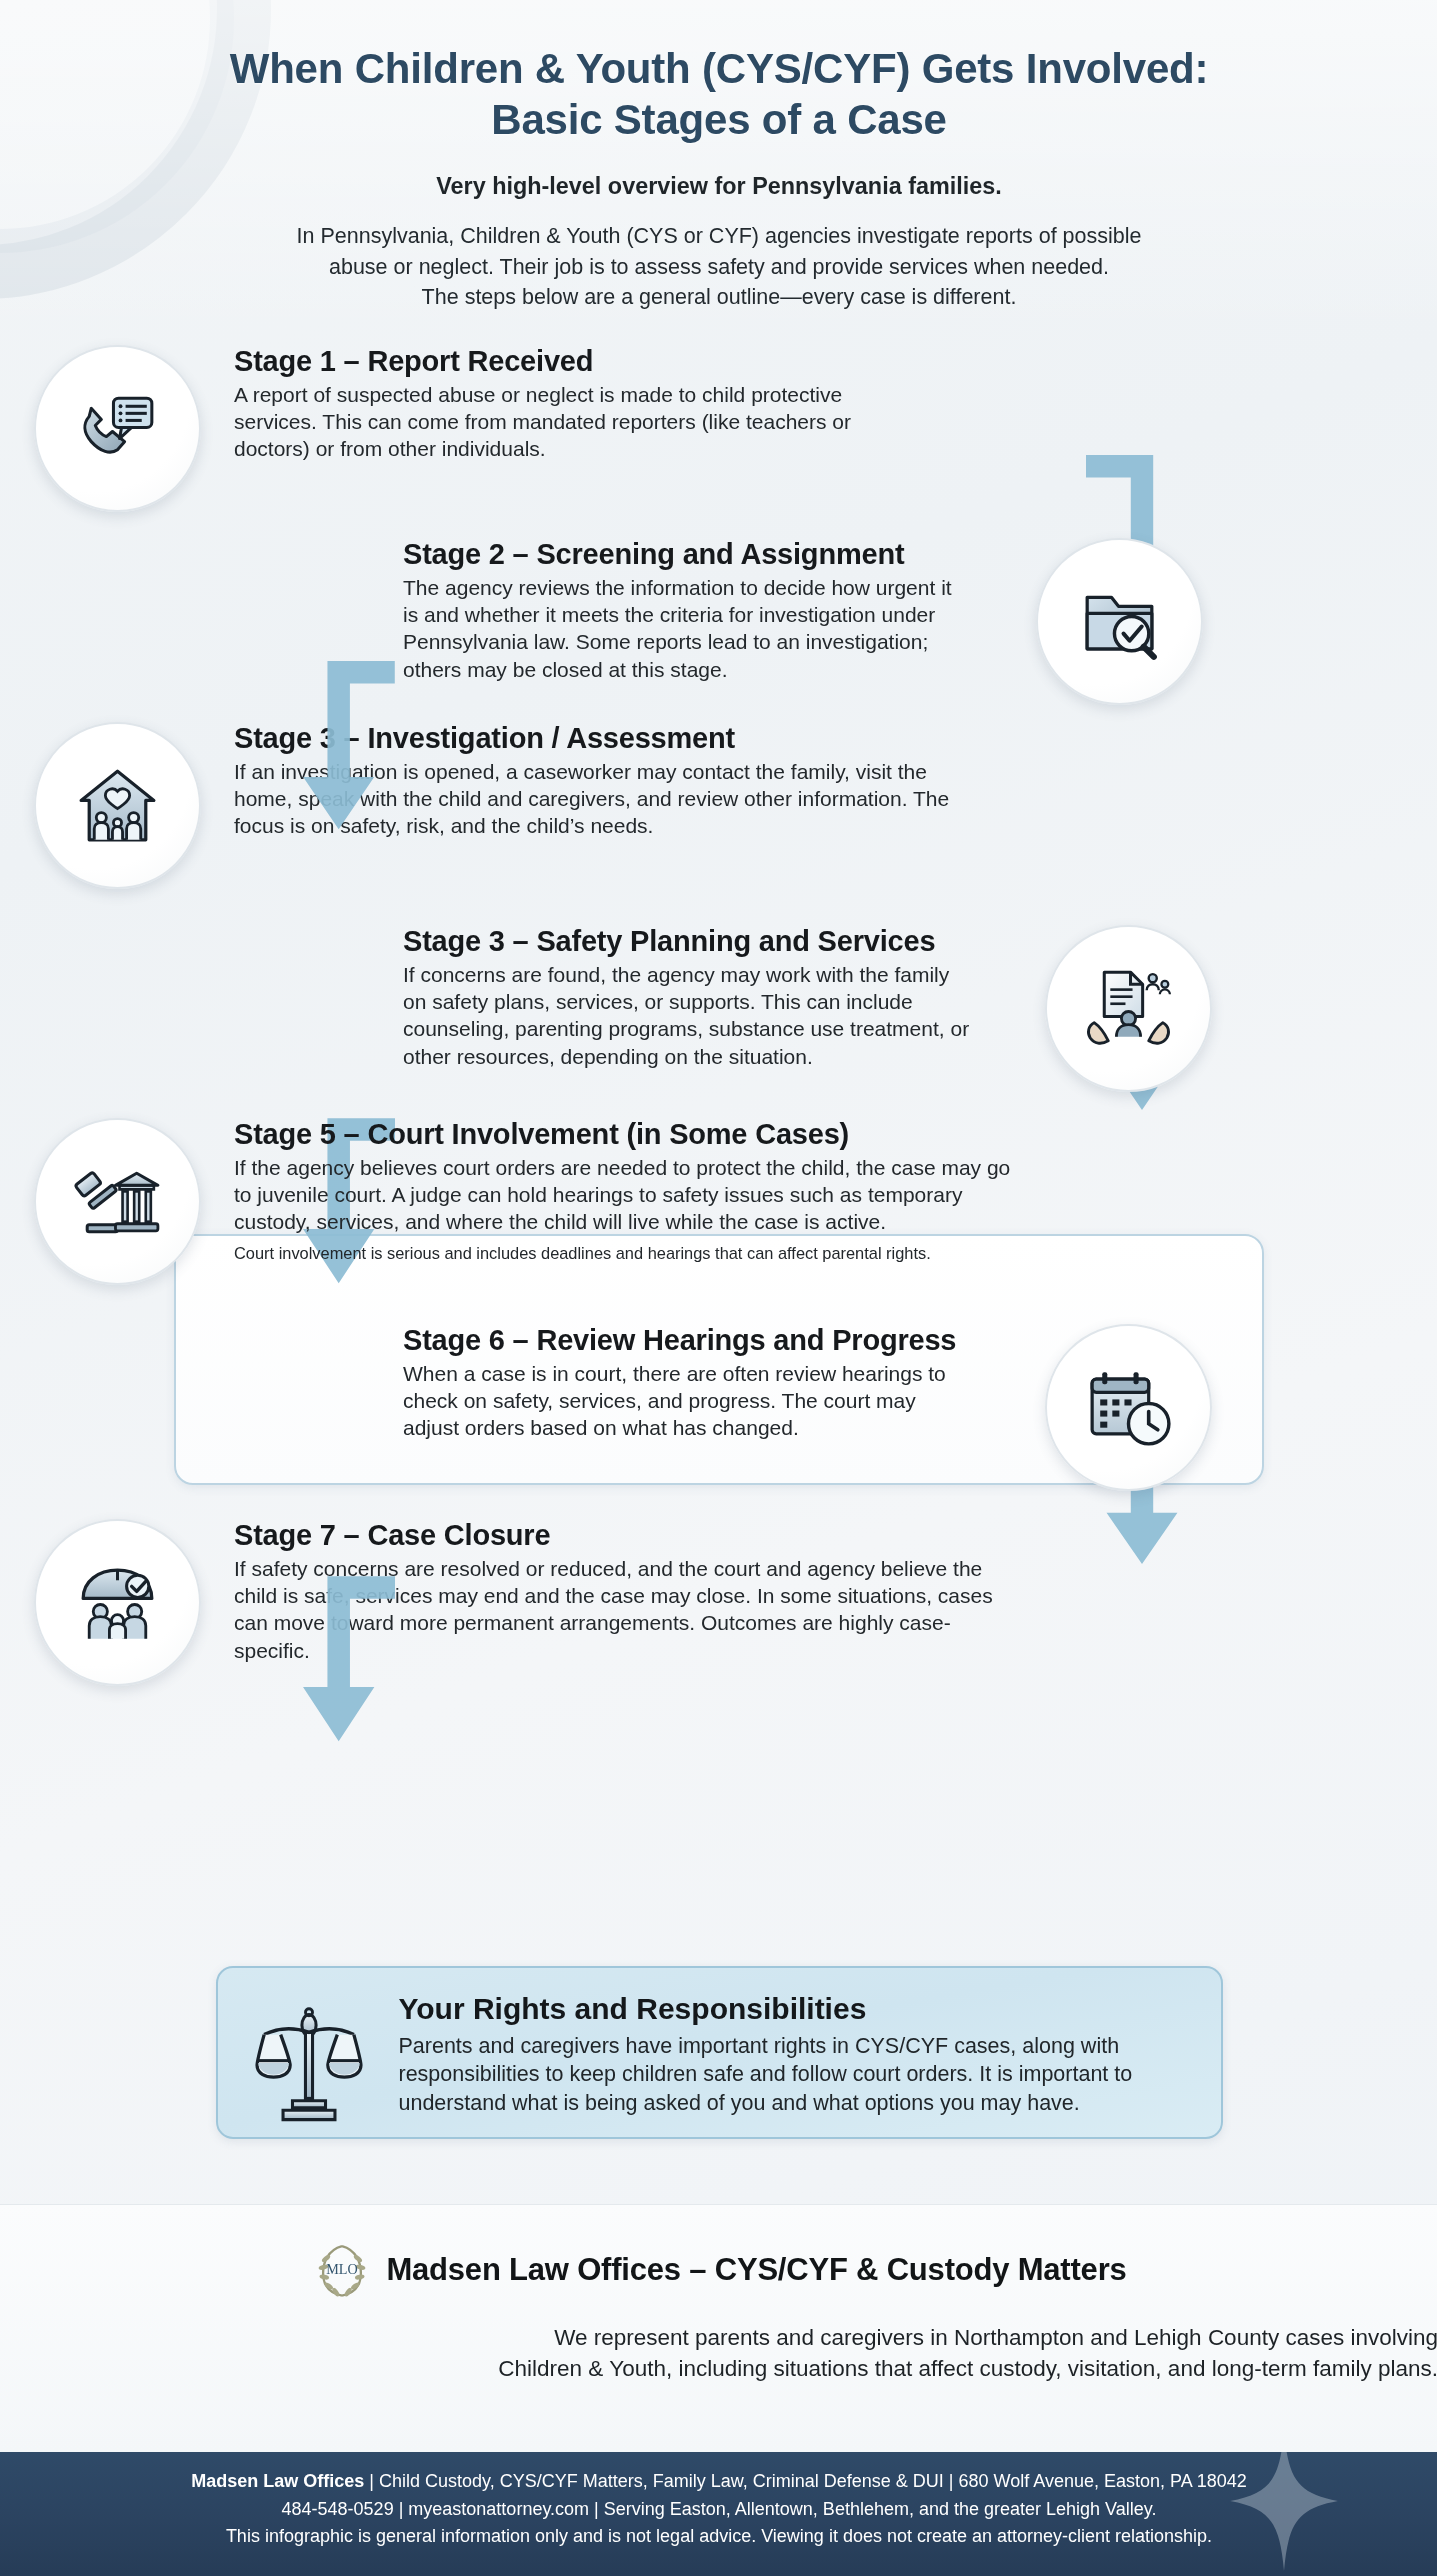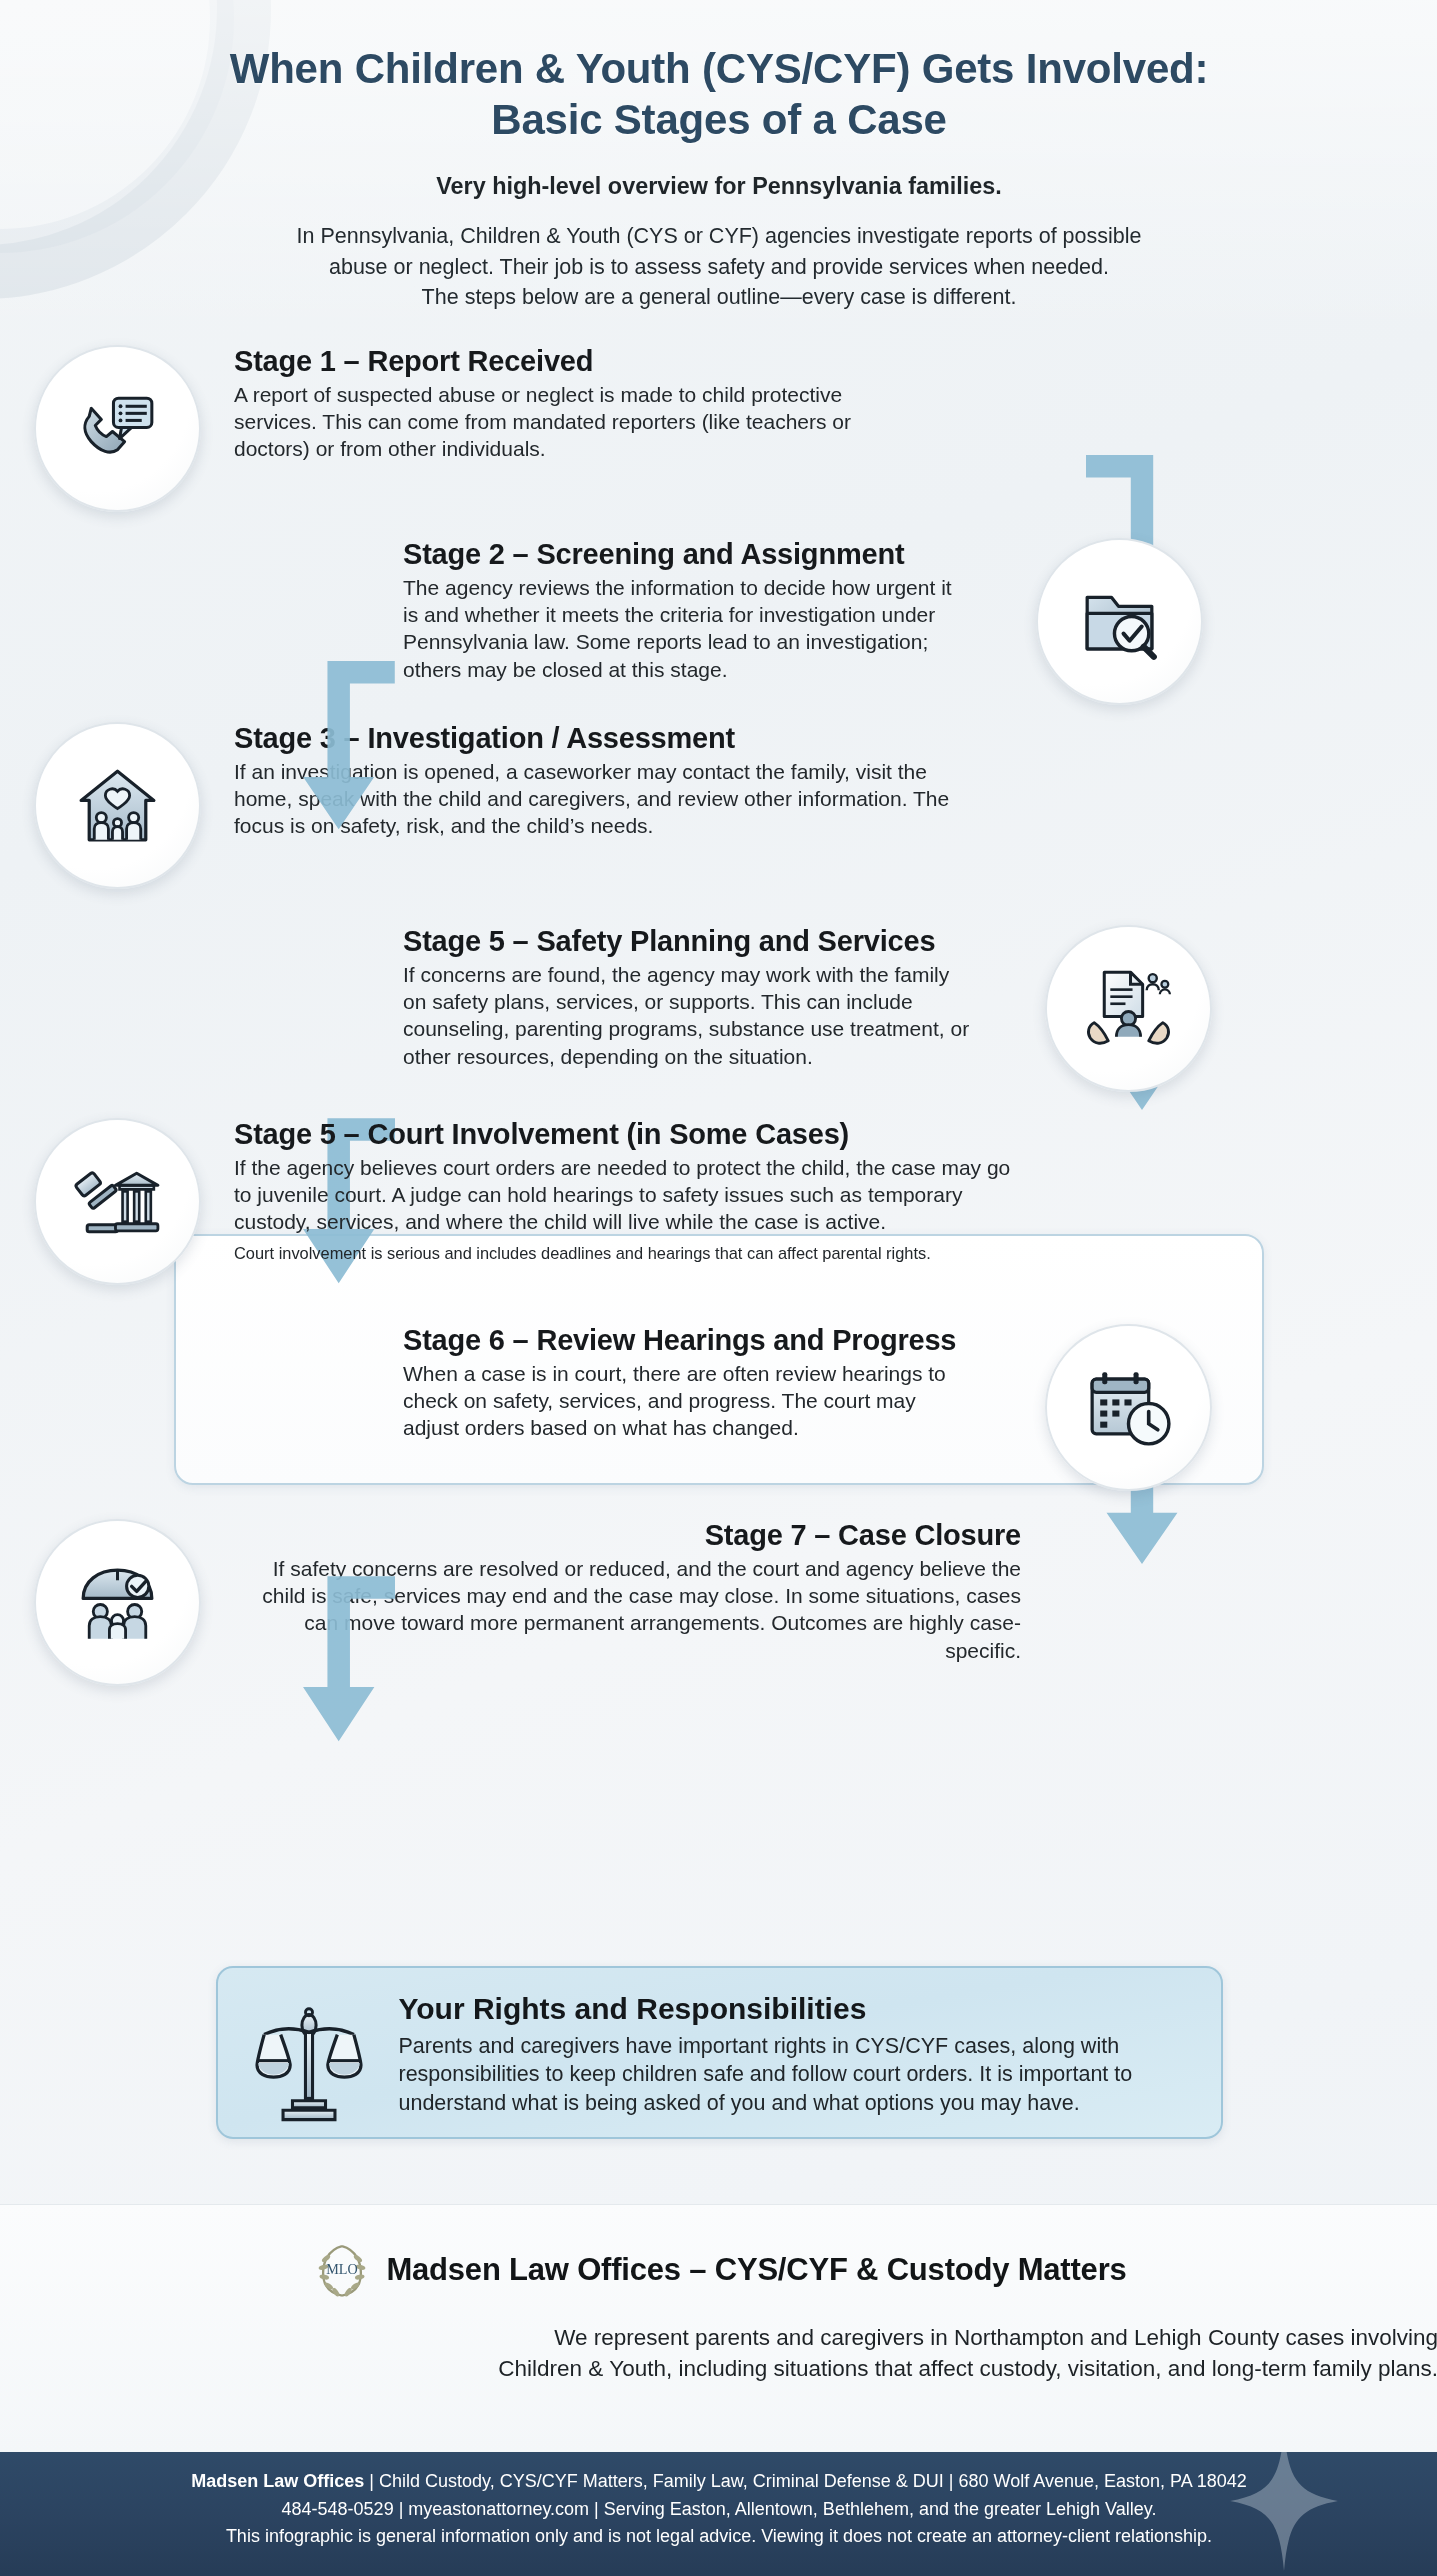--- a/index.html
+++ b/index.html
@@ -301,21 +301,21 @@
             <path d="M68 32 c0-4 3-6 6-6 c3 0 6 2 6 6" fill="none" stroke="#18212a" stroke-width="2.4"></path>
             <path d="M81 36 c0-3 2.5-5 5-5 c2.5 0 5 2 5 5" fill="none" stroke="#18212a" stroke-width="2.2"></path>
             <circle cx="50" cy="60" r="7" fill="#8fa9bb" stroke="#18212a" stroke-width="2.8"></circle>
             <path d="M38 78 c0-8 5-12 12-12 c7 0 12 4 12 12" fill="#8fa9bb" stroke="#18212a" stroke-width="2.8"></path>
             <path d="M16 64 c6 4 10 10 14 18 c-7 4 -14 3 -18-3 c-3-5 -2-12 4-15 z" fill="#e9d9c6" stroke="#18212a" stroke-width="2.8" stroke-linejoin="round"></path>
             <path d="M84 64 c-6 4 -10 10 -14 18 c7 4 14 3 18-3 c3-5 2-12 -4-15 z" fill="#e9d9c6" stroke="#18212a" stroke-width="2.8" stroke-linejoin="round"></path>
           </svg>
         </div>
       </div>
       <div class="text-col" style="padding-left:403px; max-width:1011px;">
-        <div class="stage-title">Stage 5 – Safety Planning and Services</div>
+        <div class="stage-title">Stage 3 – Safety Planning and Services</div>
         <div class="stage-body" style="max-width:627px;">If concerns are found, the agency may work with the family on safety plans, services, or supports. This can include counseling, parenting programs, substance use treatment, or other resources, depending on the situation.</div>
       </div>
     </div>
 
     <div class="stage" style="margin-top:26px; z-index:2;">
       <div class="icon-col">
         <div class="circle">
           <svg viewBox="0 0 100 100">
             <defs>
                 <linearGradient id="g5" x1="0" y1="0" x2="0" y2="1">
@@ -368,21 +368,21 @@
             <path d="M70 54 v12 l9 6" fill="none" stroke="#18212a" stroke-width="3.6" stroke-linecap="round"></path>
           </svg>
         </div>
       </div>
       <div class="text-col" style="padding-left:403px; max-width:1011px;">
         <div class="stage-title">Stage 6 – Review Hearings and Progress</div>
         <div class="stage-body" style="max-width:637px;">When a case is in court, there are often review hearings to check on safety, services, and progress. The court may adjust orders based on what has changed.</div>
       </div>
     </div>
 
-    <div class="stage" style="margin-top:28px;text-align:right;">
+    <div class="stage" style="margin-top:28px;">
       <div class="icon-col">
         <div class="circle">
           <svg viewBox="0 0 100 100">
             <defs>
                 <linearGradient id="g7" x1="0" y1="0" x2="0" y2="1">
               <stop offset="0" stop-color="#dbe7ef"></stop>
                   <stop offset="1" stop-color="#a4b9c8"></stop>
                 </linearGradient>
               </defs>
             <path d="M16 46 c0-17 15-28 34-28 c19 0 34 11 34 28 z" fill="url(#g7)" stroke="#18212a" stroke-width="3.2" stroke-linejoin="round"></path>

